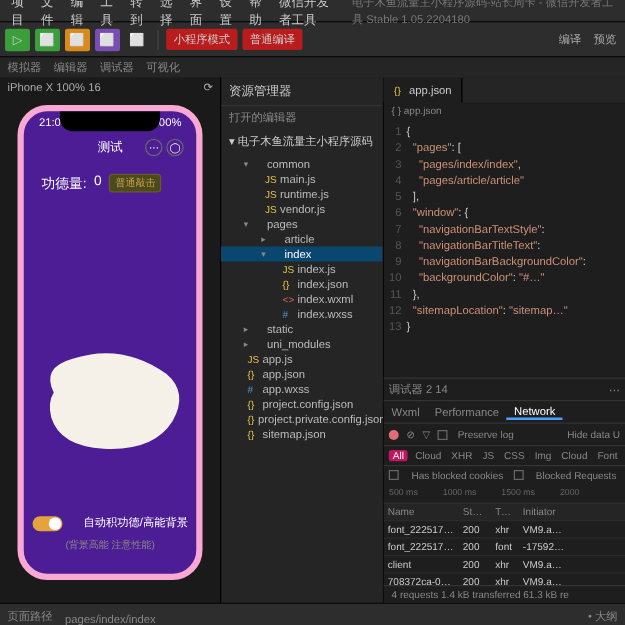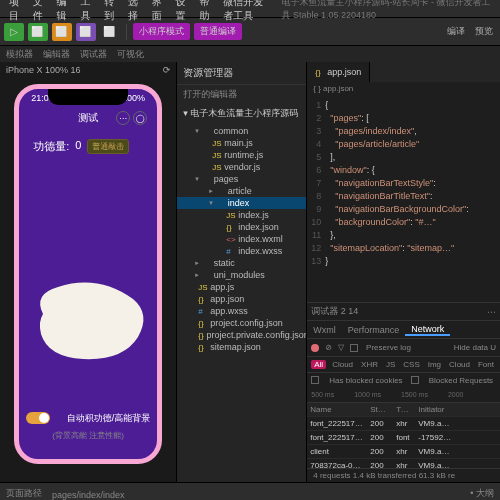--- a/index.html
+++ b/index.html
@@ -6,37 +6,37 @@
 body{background:#1e1e1e;color:#ccc;font-size:10px;width:500px;height:500px;overflow:hidden}
 .menubar{height:18px;background:#2d2d2d;display:flex;align-items:center;padding:0 4px;font-size:10px;border-bottom:1px solid #000}
 .menubar span{padding:0 5px;cursor:pointer}
 .toolbar{height:28px;background:#2d2d2d;display:flex;align-items:center;padding:0 4px;gap:4px;border-bottom:1px solid #000}
 .tb-btn{width:20px;height:18px;display:flex;align-items:center;justify-content:center;font-size:10px;border-radius:2px}
 .tb-green{background:#3a9e3a}
 .tb-orange{background:#d98a1a}
 .tb-purple{background:#7a4db3}
 .tb-sep{width:1px;height:16px;background:#444;margin:0 2px}
 .tb-label{font-size:9px;color:#aaa;padding:0 3px}
-.tb-drop{background:#a21caf;padding:2px 6px;border-radius:2px;font-size:9px}
+.tb-drop{background:#b91c1c;padding:2px 6px;border-radius:2px;font-size:9px}
 .subbar{height:16px;background:#252525;display:flex;align-items:center;font-size:9px;padding:0 6px;color:#888;gap:10px}
 .main{display:flex;height:420px}
 .sim-panel{width:215px;background:#1a1a1a;display:flex;flex-direction:column;align-items:center}
 .sim-top{width:100%;height:16px;display:flex;align-items:center;padding:0 6px;font-size:9px;color:#aaa;gap:6px}
 .phone{width:148px;height:380px;background:#4c1d95;border-radius:24px;margin-top:6px;position:relative;overflow:hidden;border:5px solid #f9a8d4}
 .notch{position:absolute;top:0;left:50%;transform:translateX(-50%);width:80px;height:16px;background:#000;border-radius:0 0 10px 10px;z-index:3}
 .phone-status{position:absolute;top:4px;width:100%;display:flex;justify-content:space-between;padding:0 12px;color:#fff;font-size:9px;z-index:2}
 .phone-nav{position:absolute;top:22px;width:100%;display:flex;justify-content:center;align-items:center;color:#fff;font-size:10px}
 .phone-nav .caps{position:absolute;right:10px;display:flex;gap:3px}
 .cap{width:14px;height:14px;border:1px solid #666;border-radius:50%;display:flex;align-items:center;justify-content:center;font-size:8px}
 .phone-body{position:absolute;top:50px;width:100%;padding:0 14px;color:#fff}
 .gongde{display:flex;align-items:flex-start;gap:6px;font-size:11px}
 .badge{background:#4a4a1a;color:#c9a050;font-size:8px;padding:1px 4px;border-radius:3px;border:1px solid #6a5a2a}
 .fish{position:absolute;top:180px;left:50%;transform:translateX(-50%);width:130px;height:100px}
 .fish svg{width:100%;height:100%}
-.auto-row{position:absolute;bottom:34px;width:100%;display:flex;justify-content:center;color:#fff;font-size:9px;gap:17px}
+.auto-row{position:absolute;bottom:34px;width:100%;display:flex;justify-content:center;align-items:center;color:#fff;font-size:9px;gap:17px}
 .toggle{width:24px;height:12px;background:#e6a23c;border-radius:6px;position:relative}
 .toggle::after{content:"";position:absolute;right:1px;top:1px;width:10px;height:10px;background:#fff;border-radius:50%}
 .hint{position:absolute;bottom:18px;width:100%;text-align:center;color:#888;font-size:8px}
 .mid-panel{width:130px;background:#252525;border-left:1px solid #000;display:flex;flex-direction:column}
 .mid-title{padding:4px 6px;font-size:10px;color:#ccc;border-bottom:1px solid #333}
 .mid-sub{padding:3px 6px;font-size:9px;color:#888}
 .tree{flex:1;overflow:auto;padding:2px 0;font-size:9px}
 .tree-item{padding:1px 0 1px 14px;display:flex;align-items:center;gap:3px;color:#bbb;white-space:nowrap;cursor:pointer}
 .tree-item.d2{padding-left:18px}
 .tree-item.d3{padding-left:32px}

